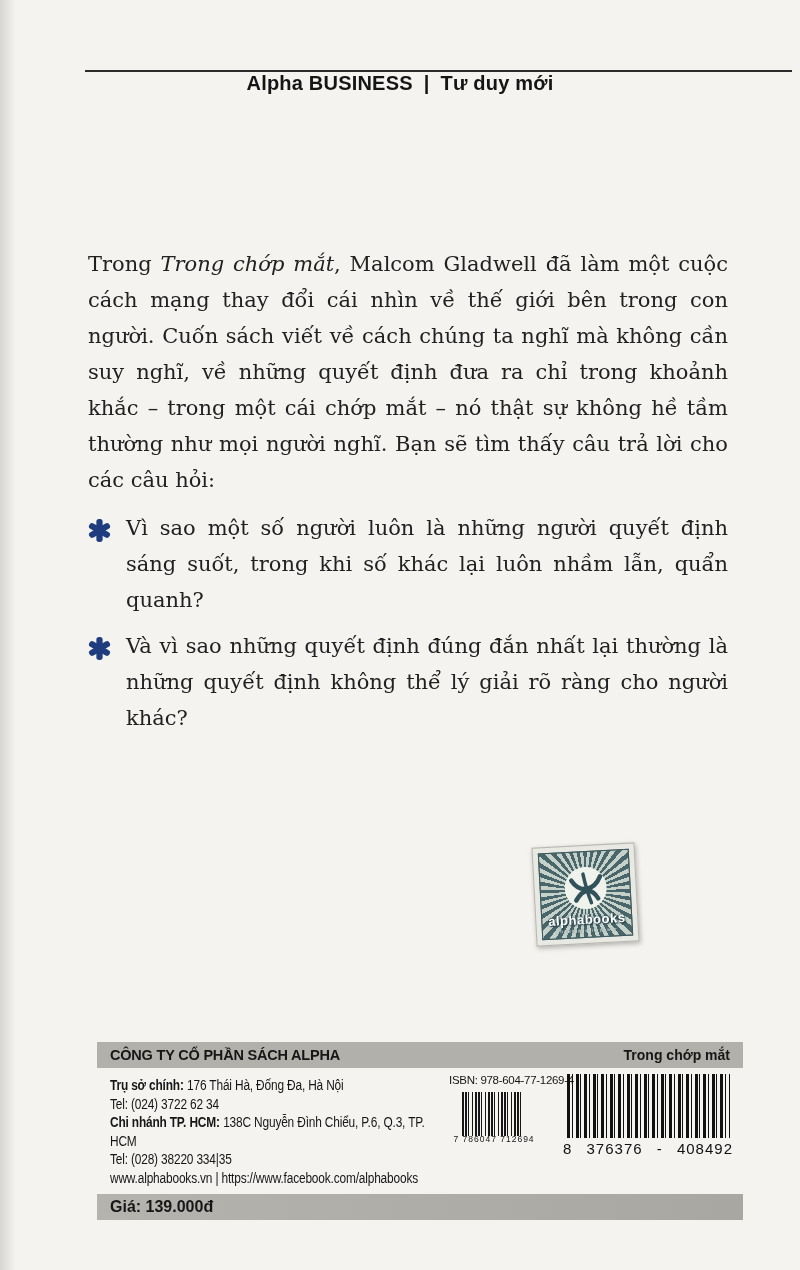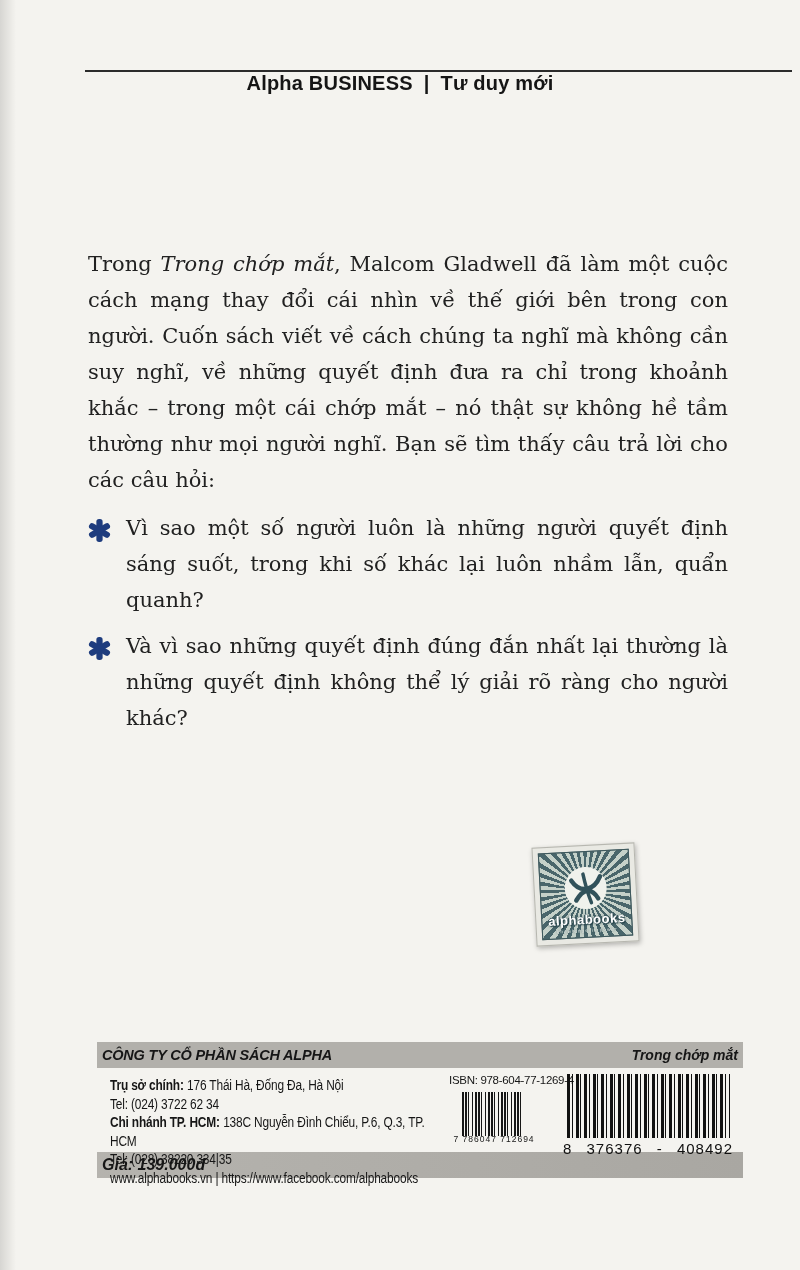--- a/index.html
+++ b/index.html
@@ -56,26 +56,26 @@
   }
   .stamp-tag{
     position:absolute;bottom:4px;left:0;width:100%;text-align:center;
     color:#eef3ee;font-size:4.5px;letter-spacing:1.2px;
     text-shadow:0 0 2px #223f46;
   }
   
   .footer{position:absolute;left:97px;top:1042px;width:646px;color:#161616;}
   .fbar{
     height:26px;background:#b2b0ab;display:flex;align-items:center;
-    justify-content:space-between;padding:0 5px;box-sizing:border-box;font-weight:bold;font-style:italic;
+    justify-content:space-between;padding:0 13px;box-sizing:border-box;font-weight:bold;
   }
   .fbar.bottom{background:linear-gradient(90deg,#b5b3ae,#a9a7a2);}
   .company{font-size:14.5px;letter-spacing:-0.2px;}
   .fbar-title{font-size:14px;}
-  .fmid{position:relative;height:84px;}
+  .fmid{position:relative;height:126px;}
   .fleft{
     position:absolute;left:13px;top:8px;width:400px;
     font-size:14px;line-height:18.5px;letter-spacing:-0.2px;
     transform:scaleX(0.85);transform-origin:left top;
   }
   .fleft .bl{font-weight:bold;}
   .fleft .bl:not(:empty){margin-right:4px;}
   .isbn{position:absolute;left:352px;top:6px;font-size:11.5px;letter-spacing:-0.3px;}
   .bc{
     background-image:repeating-linear-gradient(90deg,

